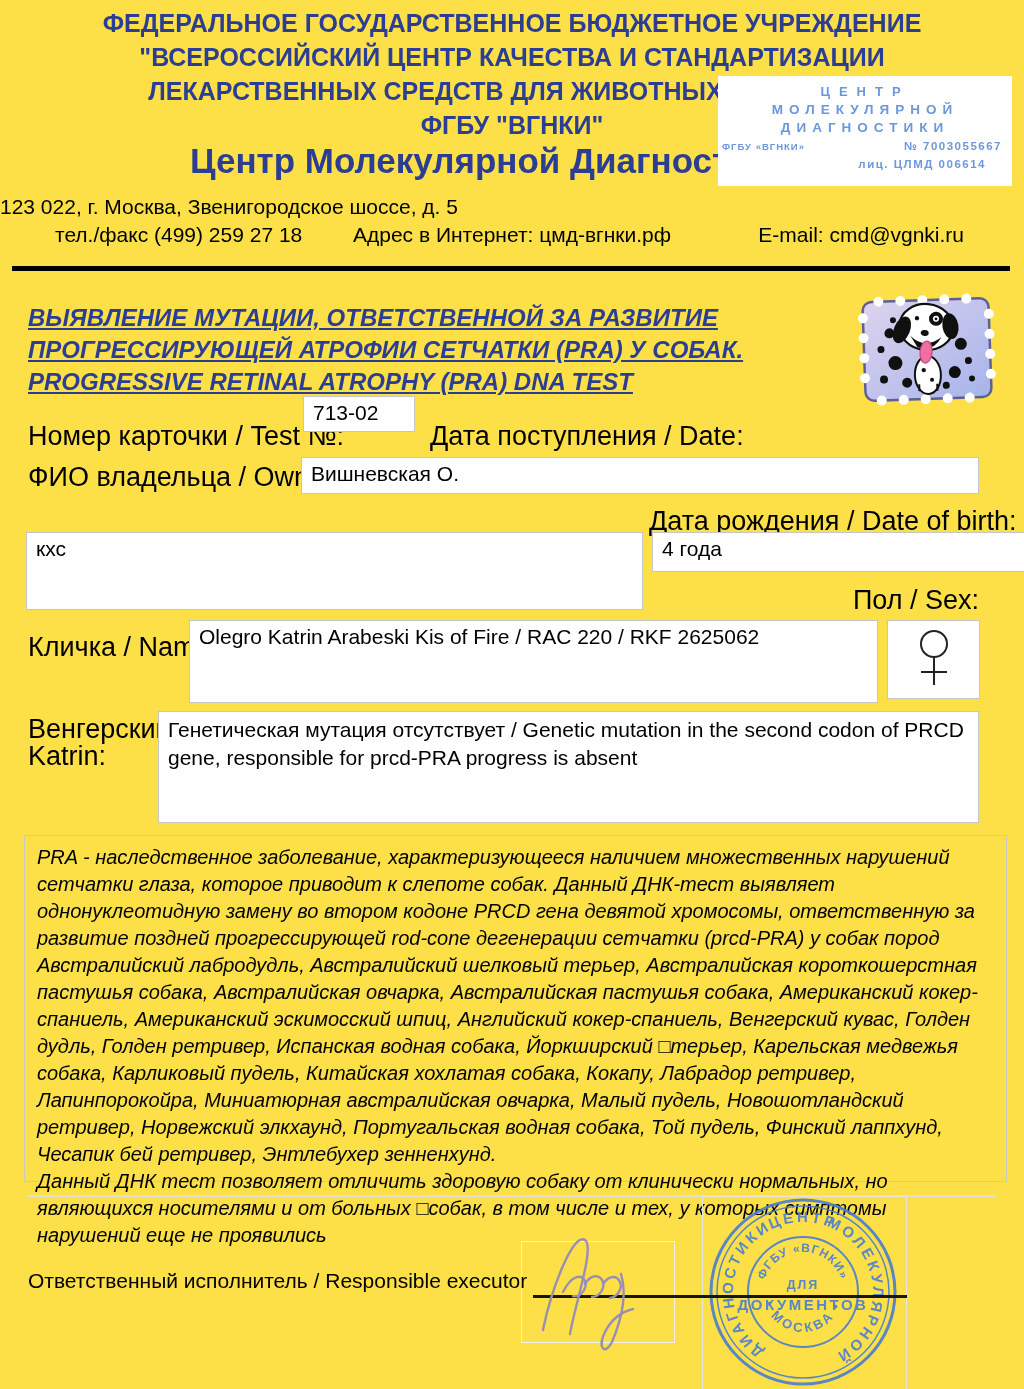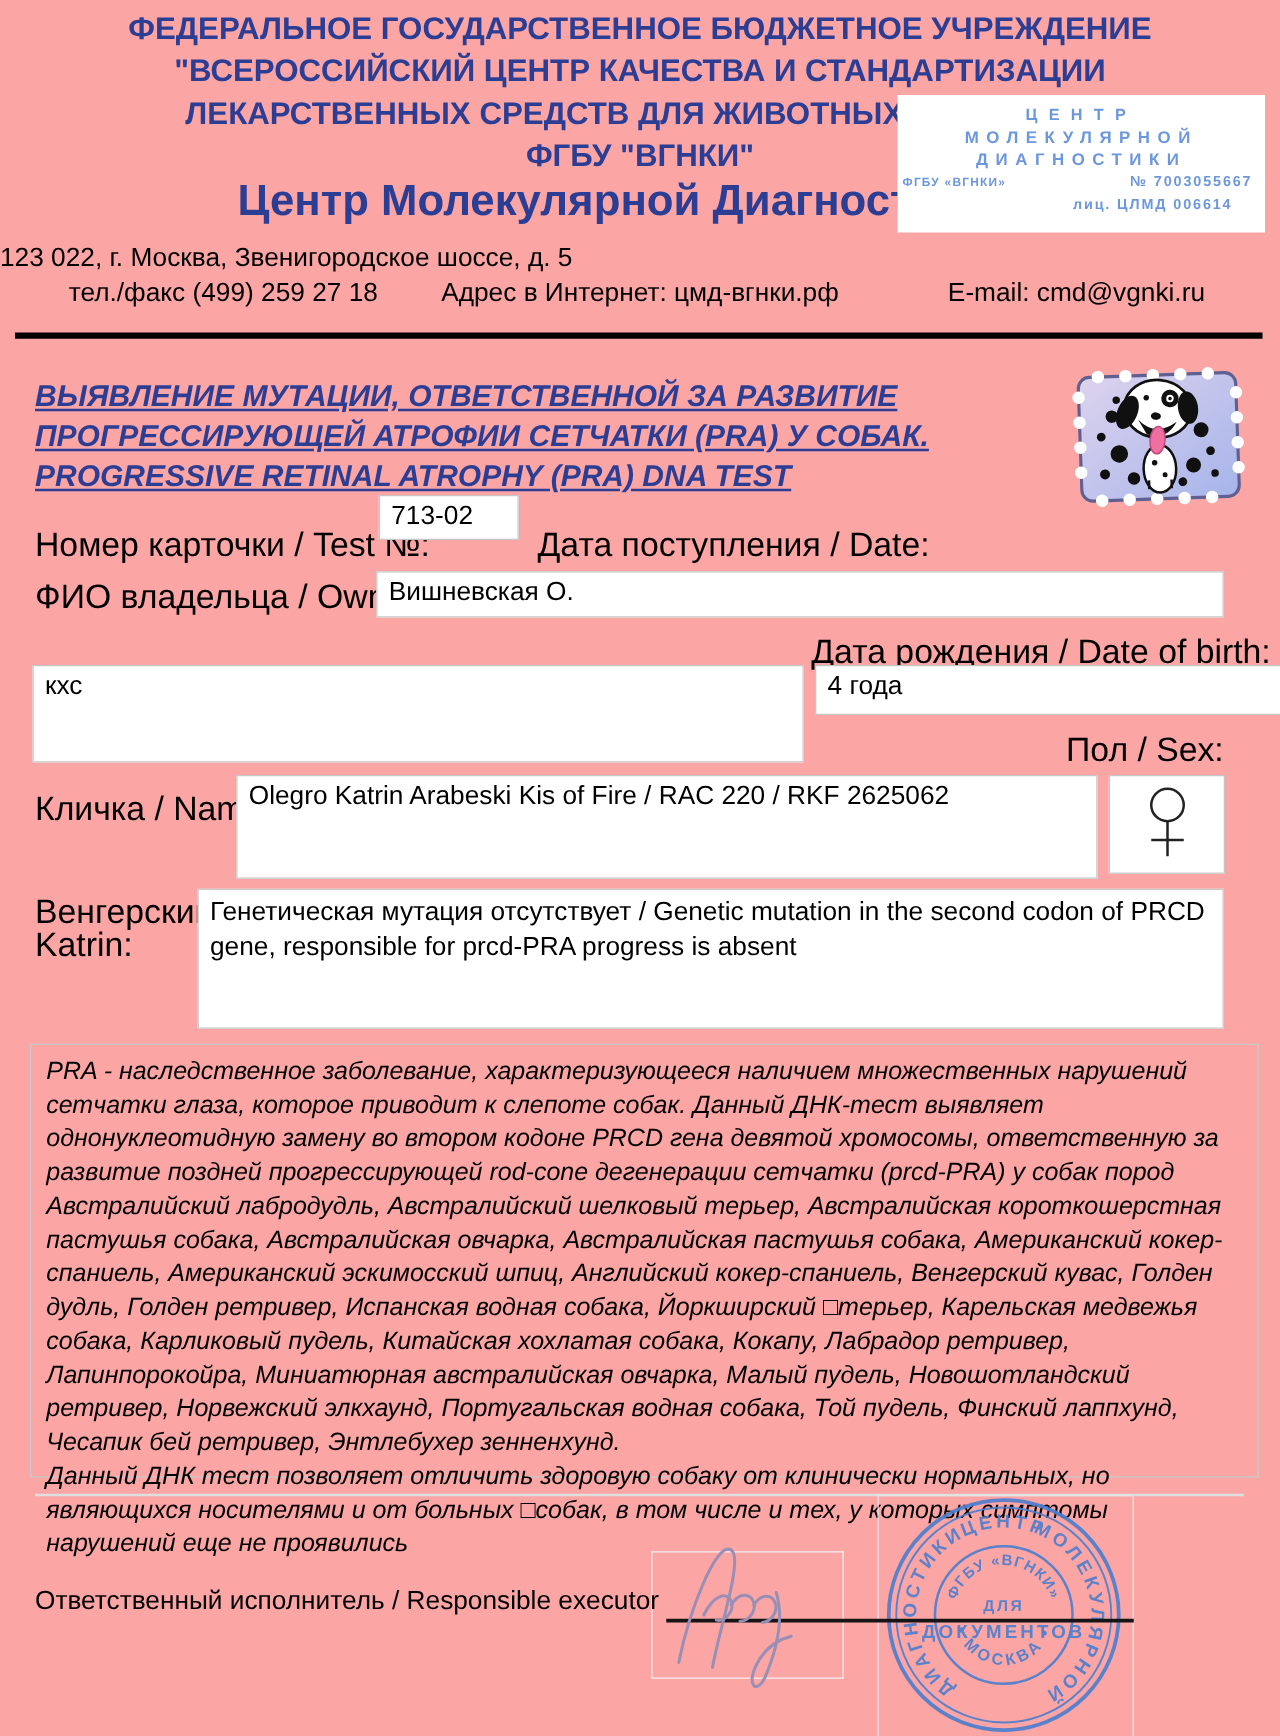--- a/index.html
+++ b/index.html
@@ -1,16 +1,16 @@
 <!DOCTYPE html>
 <html><head>
 <meta charset="utf-8">
 <style>
   html,body{margin:0;padding:0;background:#fff;}
-  .page{position:relative;width:1024px;height:1389px;background:#fca5a5;
+  .page{position:relative;width:1024px;height:1389px;background:#fde047;
         font-family:"Liberation Sans",sans-serif;color:#000;overflow:hidden;}
   .abs{position:absolute;}
   
   .org{top:6px;left:0;width:1024px;text-align:center;font-weight:bold;
        font-size:25px;line-height:34px;color:#2c3e94;}
   .center-name{top:141px;left:190px;font-size:35px;font-weight:bold;color:#2c3e94;
        white-space:nowrap;z-index:1;}
   
   .corner-stamp{top:76px;left:718px;width:294px;height:110px;background:#ffffff;
        z-index:2;color:#6d97dd;font-weight:bold;padding-top:7px;box-sizing:border-box;}

